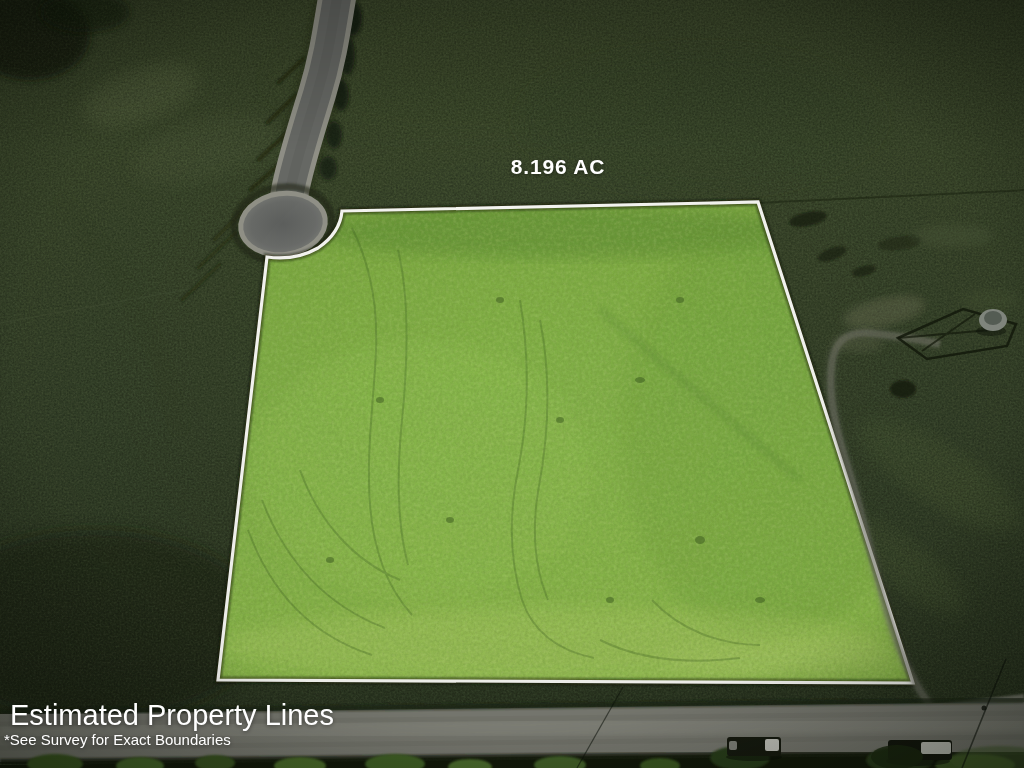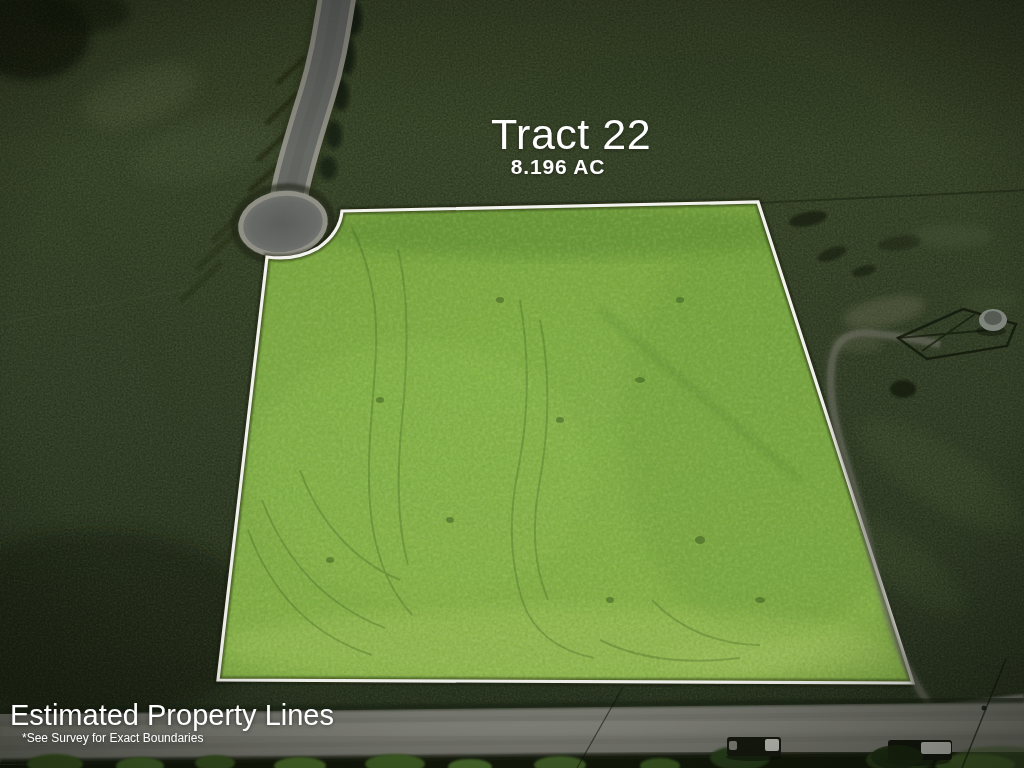--- a/index.html
+++ b/index.html
@@ -5,21 +5,21 @@
   html,body { margin:0; padding:0; background:#000; }
   .photo {
     position:relative; width:1024px; height:768px; overflow:hidden;
     font-family:"Liberation Sans", sans-serif; background:#36432a;
   }
   .photo svg { position:absolute; top:0; left:0; }
   .overlay-text { position:absolute; color:#ffffff; text-shadow:0 1px 4px rgba(0,0,0,.45); }
   .tract-title { left:441px; top:110px; width:260px; text-align:center; font-size:43px; font-weight:500; letter-spacing:0.5px; }
   .tract-acreage { left:428px; top:155px; width:260px; text-align:center; font-size:21px; font-weight:700; letter-spacing:0.8px; }
   .disclaimer-heading { left:10px; top:699px; font-size:29px; font-weight:500;text-align:center; }
-  .disclaimer-note { left:22px; top:731px; font-size:12px; font-weight:400; }
+  .disclaimer-note { left:4px; top:731px; font-size:15px; font-weight:400; }
 </style>
 </head>
 <body>
 
 <div class="photo">
 
 <svg width="1024" height="768" viewBox="0 0 1024 768">
   <defs>
     <linearGradient id="fieldGrad" x1="0" y1="0" x2="0" y2="1">
       <stop offset="0" stop-color="#3f4c2d"></stop>
@@ -242,18 +242,17 @@
     <line x1="1006" y1="659" x2="962" y2="768" stroke-width="1.6" opacity="0.6"></line>
     <circle cx="984" cy="708" r="2.5" fill="#0d120a" stroke="none" opacity="0.8"></circle>
   </g>
 
   <g>
     <rect x="0" y="0" width="1024" height="150" fill="url(#topShade)"></rect>
     <rect x="0" y="0" width="1024" height="768" fill="url(#vignette)"></rect>
   </g>
 </svg>
 
-<div class="overlay-text tract-title">Tract 22</div>
 <div class="overlay-text tract-acreage">8.196 AC</div>
 <div class="overlay-text disclaimer-heading">Estimated Property Lines</div>
 <div class="overlay-text disclaimer-note">*See Survey for Exact Boundaries</div>
 
 </div>
 
 </body></html>

